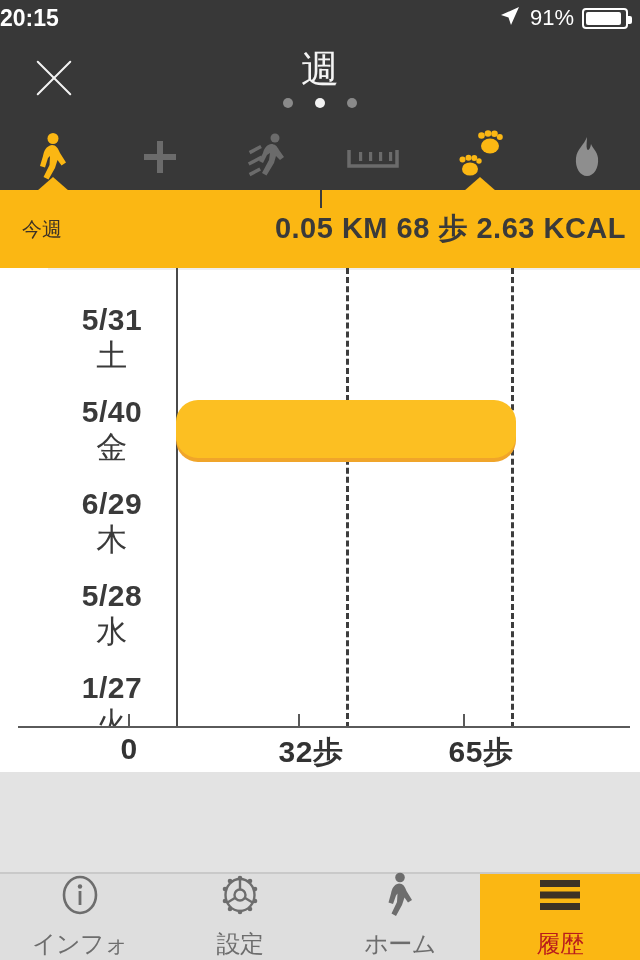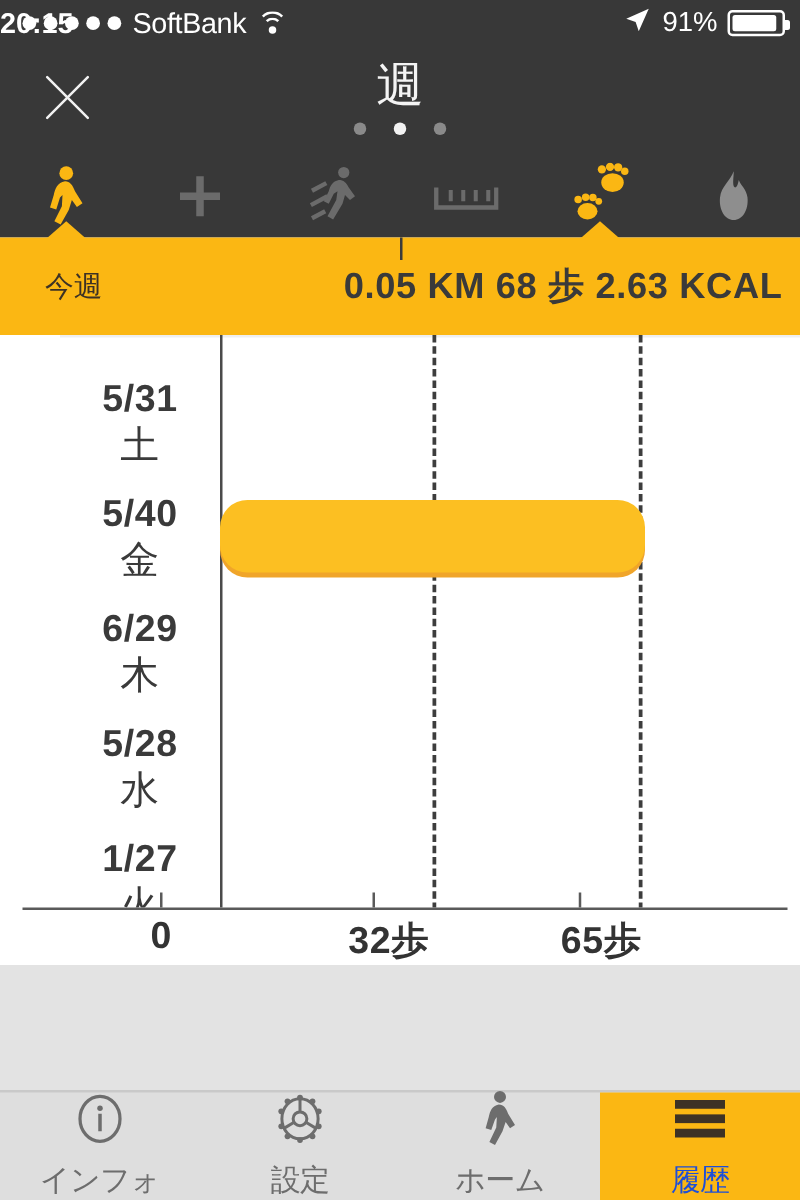--- a/index.html
+++ b/index.html
@@ -74,21 +74,21 @@
   }
 
   
   .summary {
     position: absolute; top: 190px; left: 0; width: 640px; height: 78px;
     background: #FBB713; display: flex; align-items: center;
   }
   .summary .divider {
     position: absolute; left: 320px; top: 0; width: 2px; height: 18px; background: #3b3b3b;
   }
-  .sum-label { position: absolute; left: 36px; font-size: 23px; color: #3d3225; font-weight: 400; }
+  .sum-label { position: absolute; left: 22px; font-size: 20px; color: #3d3225; font-weight: 400; }
   .sum-stats { position: absolute; right: 14px; font-size: 29px; color: #3a3a3a;
                font-weight: 700; letter-spacing: 0.5px; white-space: nowrap; }
 
   
   .chart {
     position: absolute; top: 268px; left: 0; width: 640px; height: 460px;
     background: #ffffff; overflow: hidden; margin-left: 48px;
   }
   .chart .topline { position: absolute; top: 0; left: 0; right: 0; height: 2px; background: #efefef; }
   .yaxis { position: absolute; left: 128px; top: 0; bottom: 0; width: 2px; background: #4a4a4a; }
@@ -123,44 +123,29 @@
 
   
   .tabbar {
     position: absolute; top: 872px; left: 0; width: 640px; height: 88px;
     background: #DEDEDE; display: flex; border-top: 2px solid #c9c9c9;
   }
   .tab { flex: 1; display: flex; flex-direction: column; align-items: center;
          justify-content: center; gap: 12px; cursor: pointer; position: relative; }
   .tab.active { background: #FBB713; }
   .tab .tlabel { font-size: 24px; color: #6d6d6d; letter-spacing: -0.5px; }
-  .tab.active .tlabel { color: #1d4ed8; }
+  .tab.active .tlabel { color: #b91c1c; }
   .tab .ticon { height: 42px; display: flex; align-items: center; justify-content: center; }
 </style>
 </head>
 <body>
 
 <div id="app">
 
   <div class="statusbar">
-    <div class="sb-left">
-      <span class="sig-dots">
-        <i></i>
-          <i></i>
-          <i></i>
-          <i></i>
-          <i></i>
-      </span>
-      <span class="carrier">SoftBank</span>
-      <span class="wifi">
-        <span class="w1"></span>
-          <span class="w2"></span>
-          <span class="w3"></span>
-      </span>
-    </div>
     <div class="sb-center">20:15</div>
     <div class="sb-right">
       <span class="loc-arrow">
         <svg width="24" height="24" viewBox="0 0 24 24">
             <path d="M21 3 L3 11 L10.5 13.5 L13 21 Z" fill="#ffffff"></path>
           </svg>
       </span>
       <span class="pct">91%</span>
       <span class="batt">
           <i style="width:35px"></i>

